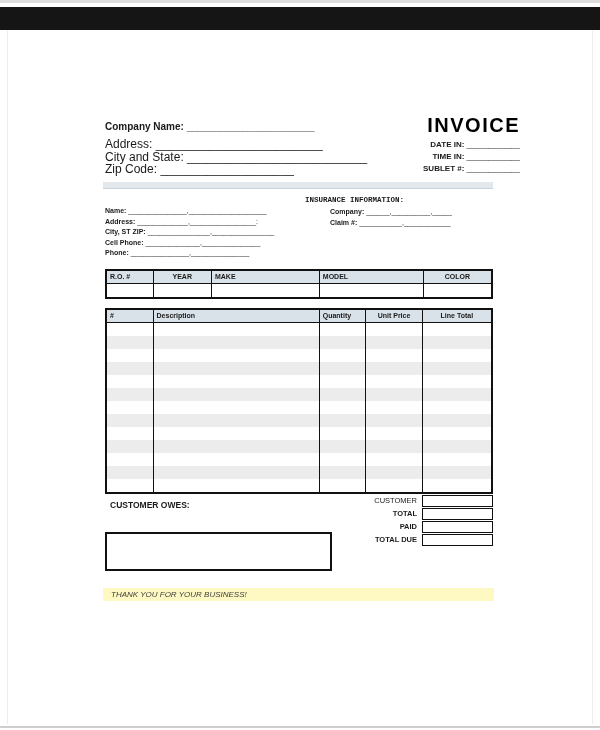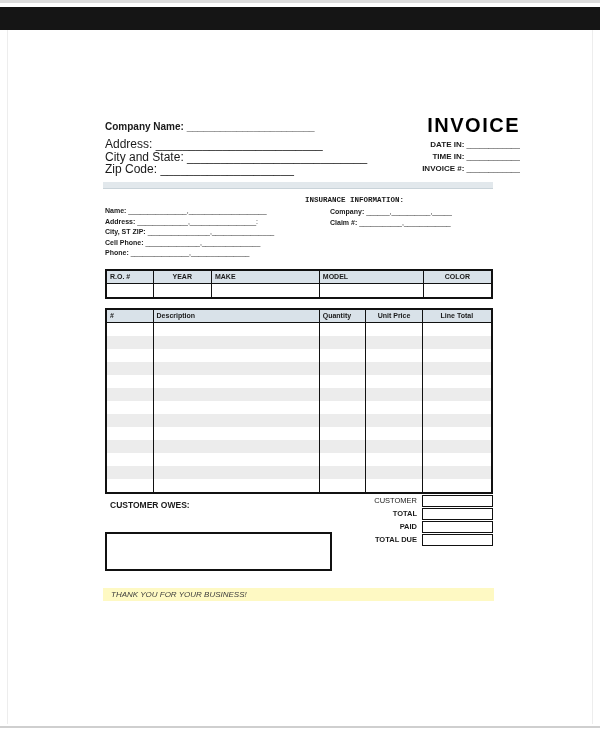--- a/index.html
+++ b/index.html
@@ -106,21 +106,21 @@
   <div class="meta">
     <div>
       <span class="lbl">DATE IN:</span>
       <span class="blank">____________</span>
     </div>
     <div>
       <span class="lbl">TIME IN:</span>
       <span class="blank">____________</span>
     </div>
     <div>
-      <span class="lbl">INVOICE #:</span>
+      <span class="lbl">SUBLET #:</span>
       <span class="blank">____________</span>
     </div>
   </div>
 
   <div class="divider"></div>
 
   <div class="ins-heading">INSURANCE INFORMATION:</div>
 
   <div class="sfield" style="left:105px;top:207px;">
     <span class="lbl">Name:</span>

